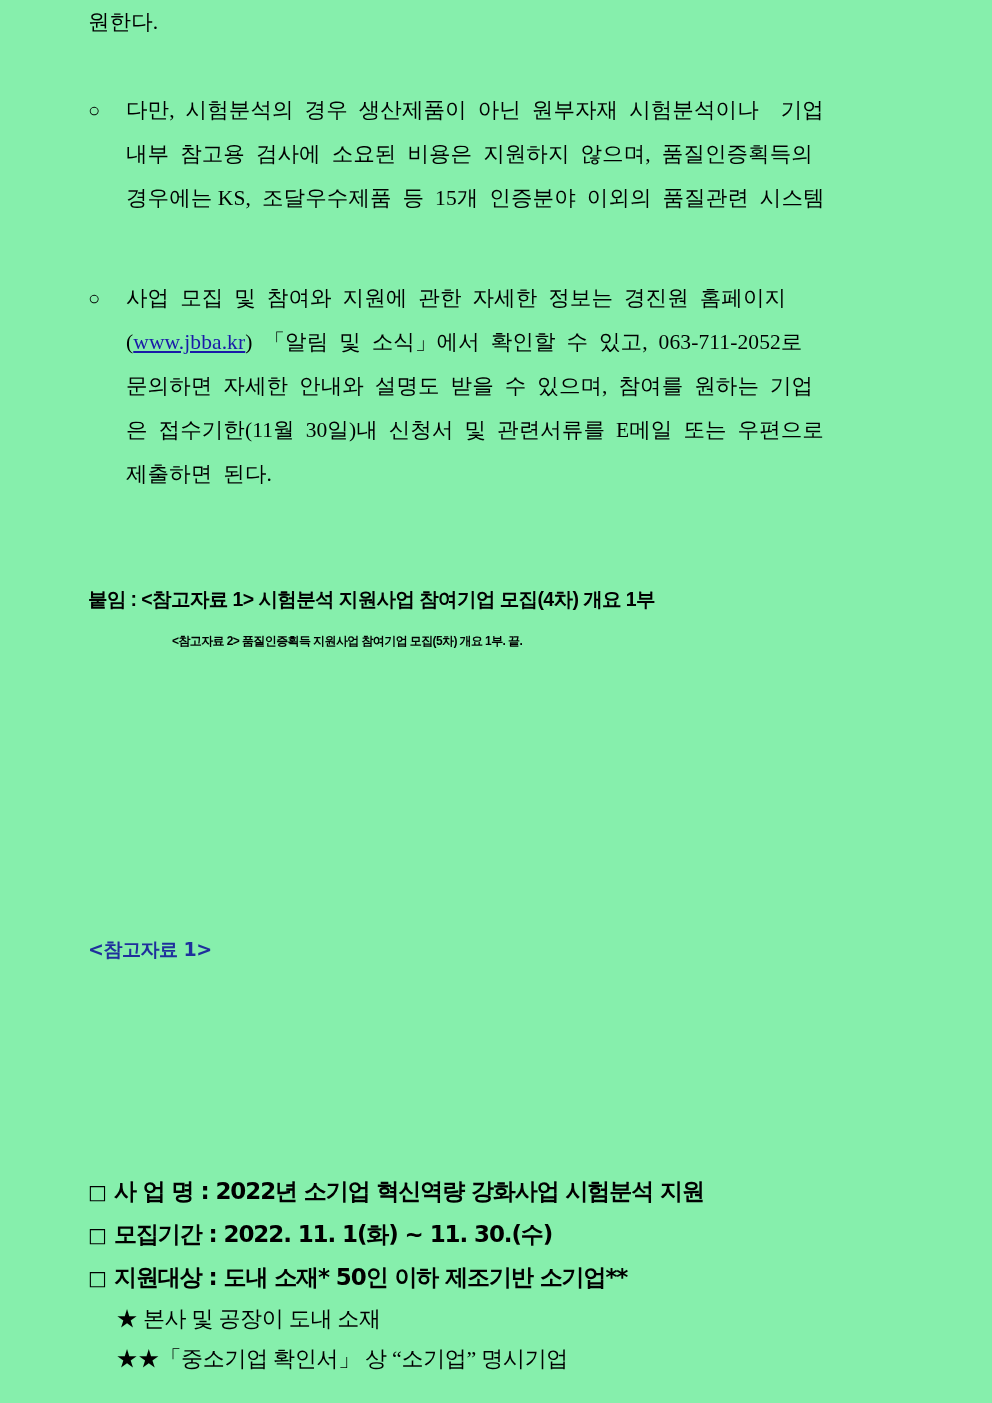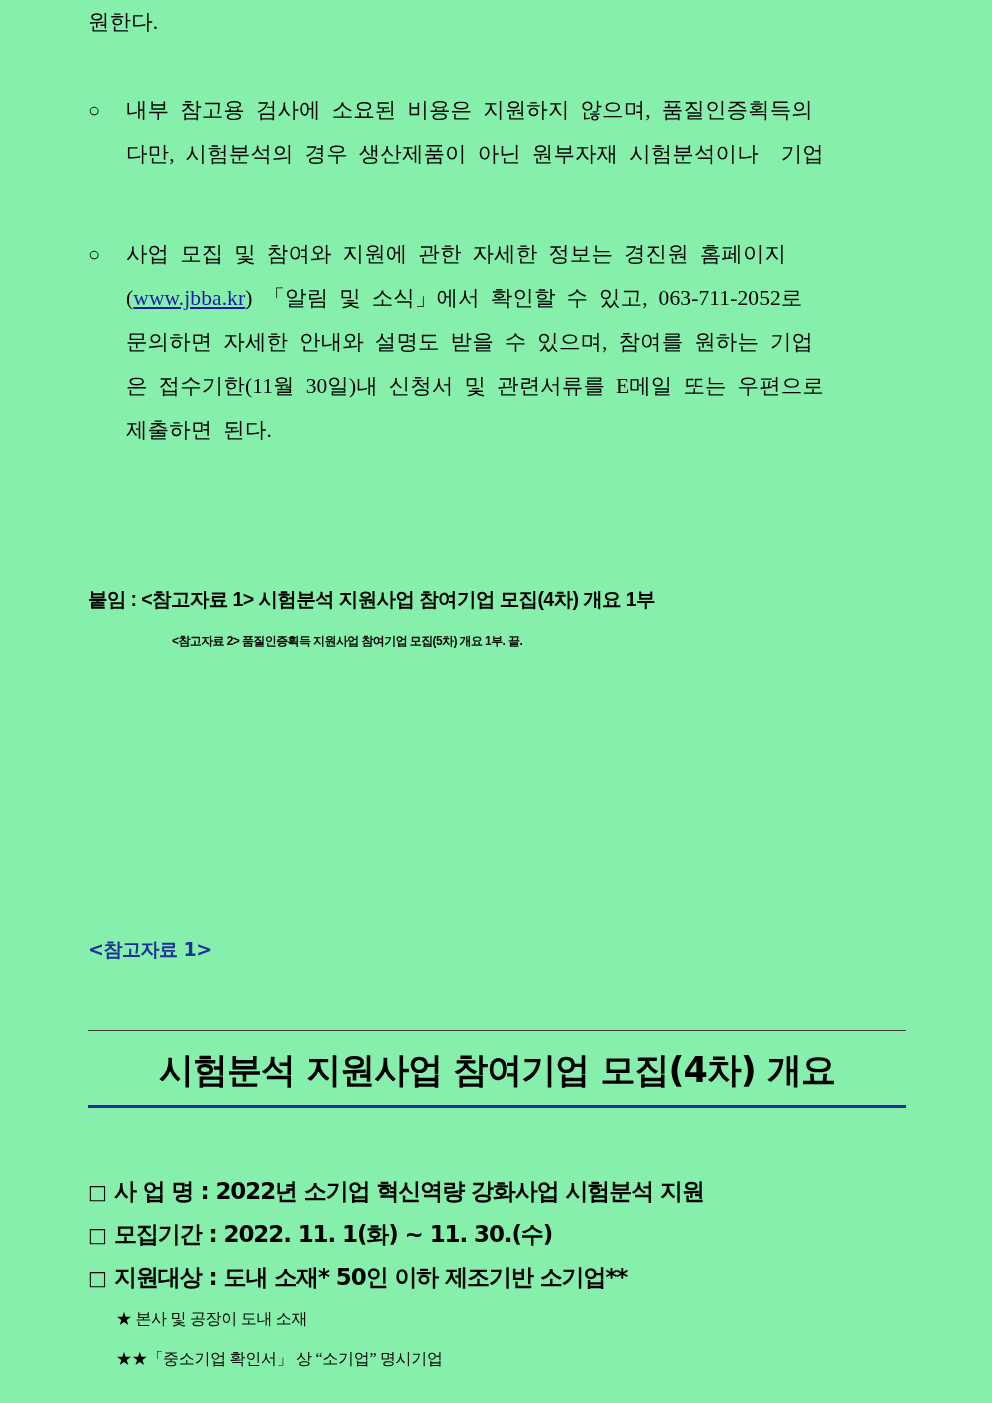--- a/index.html
+++ b/index.html
@@ -137,21 +137,21 @@
     white-space: pre;
   }
   .item .sq {
     display: inline-block;
     width: 26px;
     font-size: 20px;
   }
   .note {
     font-family: "Liberation Serif", serif;
     font-weight: normal;
-    font-size: 16px;
+    font-size: 22px;
     line-height: 40px;
     letter-spacing: -0.3px;
     padding-left: 28px;
     white-space: pre;
   }
 </style>
 </head>
 <body>
 
 <div class="page">
@@ -160,22 +160,23 @@
 
     <div class="para first noind">
       <span class="ptext">
         <span class="line">원한다.</span>
       </span>
     </div>
 
     <div class="para" style="margin-top:44px;">
       <span class="bullet">○</span>
       <span class="ptext">
+        <span class="line">다만,  시험분석의  경우  생산제품이  아닌  원부자재  시험분석이나    기업</span>
         <span class="line">내부  참고용  검사에  소요된  비용은  지원하지  않으며,  품질인증획득의</span>
-        <span class="line">다만,  시험분석의  경우  생산제품이  아닌  원부자재  시험분석이나    기업</span>
+        <span class="line">경우에는 KS,  조달우수제품  등  15개  인증분야  이외의  품질관련  시스템</span>
       </span>
     </div>
 
     <div class="para" style="margin-top:56px;">
       <span class="bullet">○</span>
       <span class="ptext">
         <span class="line">사업  모집  및  참여와  지원에  관한  자세한  정보는  경진원  홈페이지</span>
         <span class="line"><span>(</span><a class="link" href="#">www.jbba.kr</a><span>)  「알림  및  소식」에서  확인할  수  있고,  063-711-2052로</span></span>
         <span class="line">문의하면  자세한  안내와  설명도  받을  수  있으며,  참여를  원하는  기업</span>
         <span class="line">은  접수기한(11월  30일)내  신청서  및  관련서류를  E메일  또는  우편으로</span>
@@ -185,25 +186,20 @@
 
   </div>
 
   <div class="attach">
     <div class="l1">붙임 :  &lt;참고자료 1&gt;  시험분석 지원사업 참여기업 모집(4차) 개요 1부</div>
     <div class="l2">&lt;참고자료 2&gt;  품질인증획득 지원사업 참여기업 모집(5차) 개요 1부.   끝.</div>
   </div>
 
   <div class="ref-label">&lt;참고자료 1&gt;</div>
 
-  <div class="ref-title-wrap">
-    <div class="ref-rule-top"></div>
-    <div class="ref-title">시험분석 지원사업 참여기업 모집(4차) 개요</div>
-    <div class="ref-rule-bottom"></div>
-  </div>
 
   <div class="items">
     <div class="item"><span class="sq">□</span><span>사 업 명 : 2022년 소기업 혁신역량 강화사업 시험분석 지원</span></div>
     <div class="item"><span class="sq">□</span><span>모집기간 : 2022. 11. 1(화) ~ 11. 30.(수)</span></div>
     <div class="item"><span class="sq">□</span><span>지원대상 : 도내 소재* 50인 이하 제조기반 소기업**</span></div>
     <div class="note">★ 본사 및 공장이 도내 소재</div>
     <div class="note">★★「중소기업 확인서」 상 “소기업” 명시기업</div>
   </div>
 
 </div>

